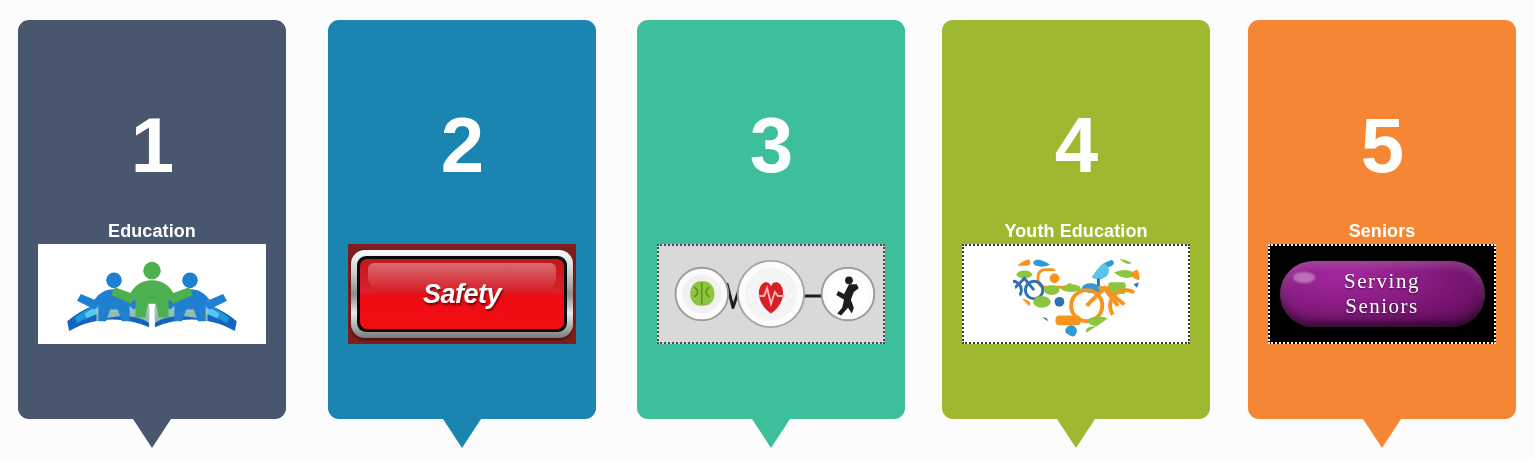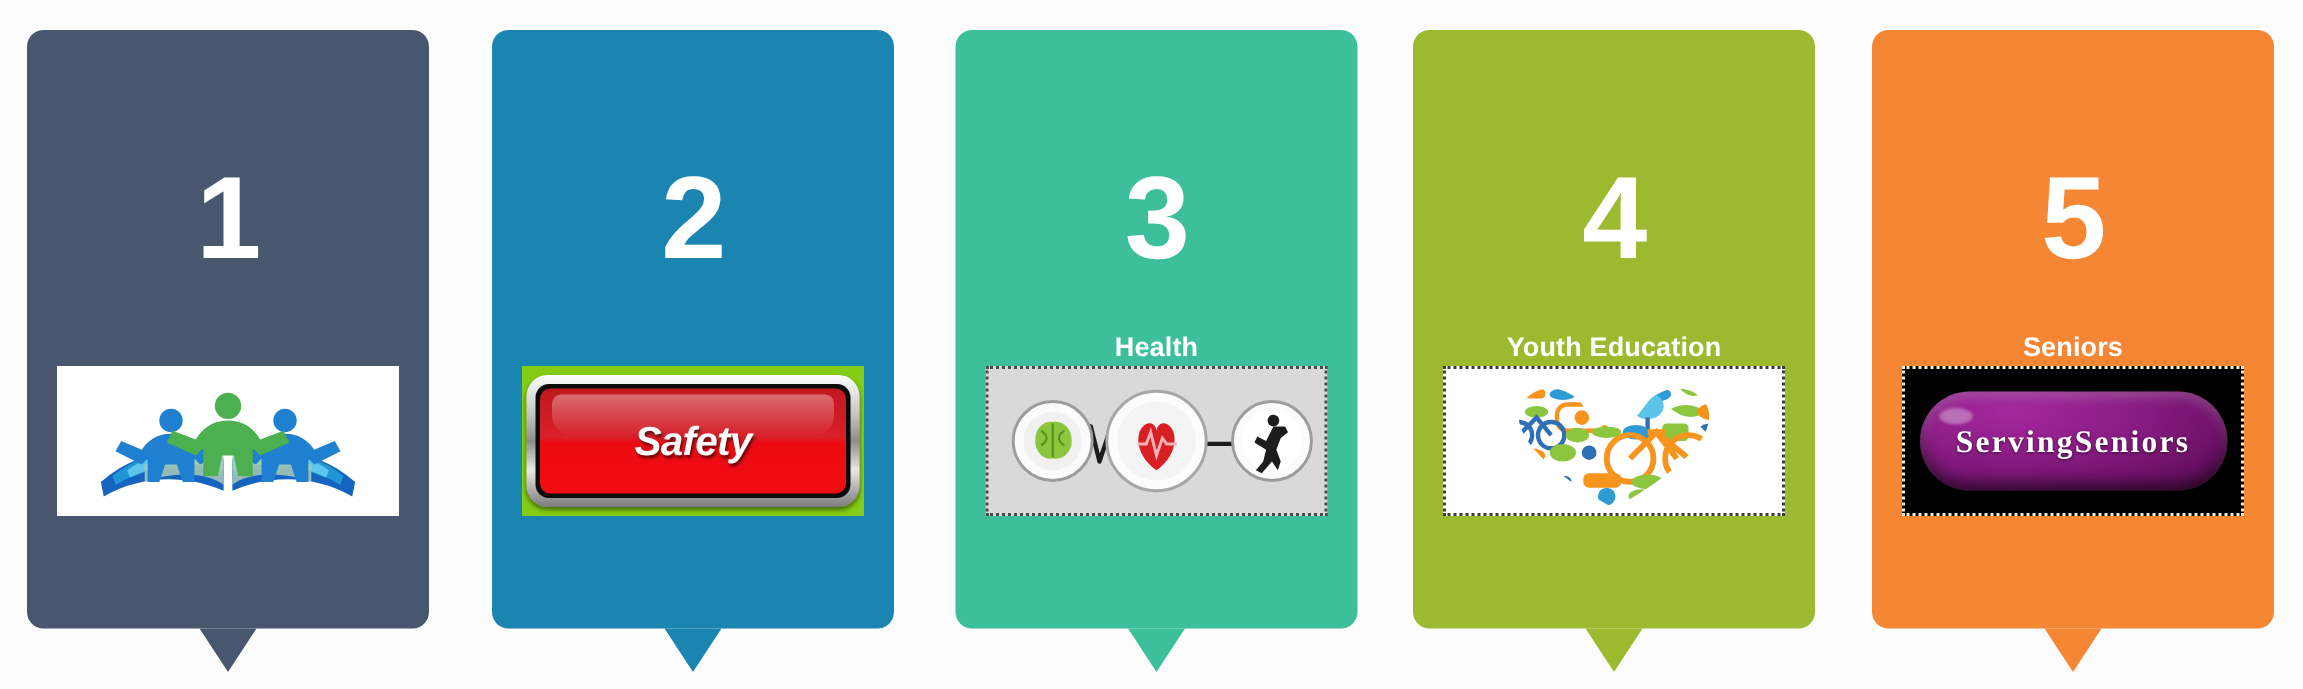--- a/index.html
+++ b/index.html
@@ -83,21 +83,21 @@
   
   .media-education {
     background: #ffffff;
     position: relative;
     width: 100%;
     height: 100%;
   }
 
   
   .media-safety {
-    background: #84cc16;
+    background: #7f1d1d;
     width: 100%;
     height: 100%;
     display: flex;
     align-items: center;
     justify-content: center;
     padding: 3px;
     box-sizing: border-box;
   }
   .safety-bezel {
     width: 232px;
@@ -179,25 +179,24 @@
     align-items: center;
     justify-content: center;
   }
   .seniors-pill {
     width: 205px;
     height: 66px;
     border-radius: 33px;
     background: radial-gradient(ellipse at 30% 22%, #a5279f 0%, #8a1d84 38%, #6e1168 72%, #4e0b49 100%);
     box-shadow: inset 0 -5px 9px rgba(0,0,0,.55), inset 0 4px 8px rgba(255,255,255,.22), 0 2px 4px rgba(0,0,0,.7);
     display: flex;
-    flex-direction: row;
+    flex-direction: column;
     align-items: center;
     justify-content: center;
     position: relative;
-    font-weight: bold;
   }
   .seniors-pill::after {
     content: "";
     position: absolute;
     left: 13px;
     top: 11px;
     width: 22px;
     height: 11px;
     border-radius: 50%;
     background: rgba(255,255,255,.35);
@@ -212,20 +211,21 @@
     text-shadow: 0 1px 2px rgba(0,0,0,.6);
   }
 </style>
 </head>
 <body>
 
 <div id="stage">
 
   <div class="card" style="left:18px; background:#48566e; color:#48566e;">
     <div class="card-number">1</div>
+    <div class="card-label">Education</div>
 
     <div class="card-media">
       <div class="media-education">
         <svg viewBox="0 0 234 100" width="100%" height="100%" preserveAspectRatio="xMidYMid meet">
 
           <path d="M30 78 C56 56 84 52 114 64 L114 84 C86 72 56 74 32 88 Z" fill="#1565c0"></path>
           <path d="M38 74 C60 56 86 53 114 63 L114 74 C88 65 62 67 40 80 Z" fill="#2196d6"></path>
           <path d="M48 70 C68 56 90 54 114 62 L114 70 C92 63 70 65 50 75 Z" fill="#5dc6ef"></path>
 
           <path d="M204 78 C178 56 150 52 120 64 L120 84 C148 72 178 74 202 88 Z" fill="#1565c0"></path>
@@ -263,21 +263,20 @@
           </div>
         </div>
       </div>
     </div>
 
     <div class="card-pointer"></div>
   </div>
 
   <div class="card" style="left:637px; background:#3dbf9b; color:#3dbf9b;">
     <div class="card-number">3</div>
-    <div class="card-label">Health</div>
 
     <div class="card-media">
       <div class="media-health">
         <svg viewBox="0 0 234 100" width="100%" height="100%" preserveAspectRatio="xMidYMid meet">
 
           <path d="M22 52 L66 52 L72 40 L78 64 L84 46 L90 52 L118 52 L124 38 L130 66 L136 44 L142 52 L200 52" fill="none" stroke="#1d1d1d" stroke-width="3" stroke-linejoin="round"></path>
 
           <circle cx="46" cy="50" r="27" fill="#fbfbfb" stroke="#9c9c9c" stroke-width="2"></circle>
           <circle cx="46" cy="50" r="20" fill="#f1f1f1"></circle>
           <path d="M34 50 C34 41 40 36 46 37 C53 36 59 41 59 50 C59 58 53 63 46 62 C40 63 34 58 34 50 Z" fill="#8cc63f"></path>

